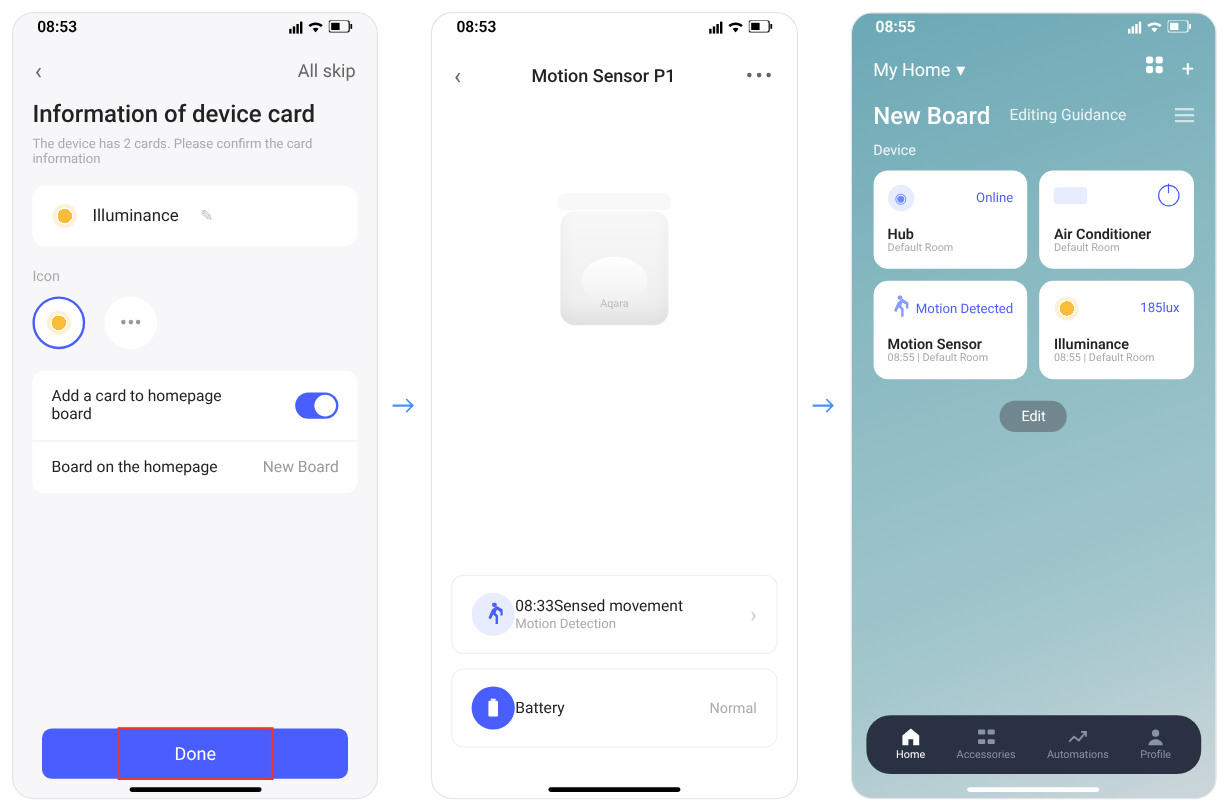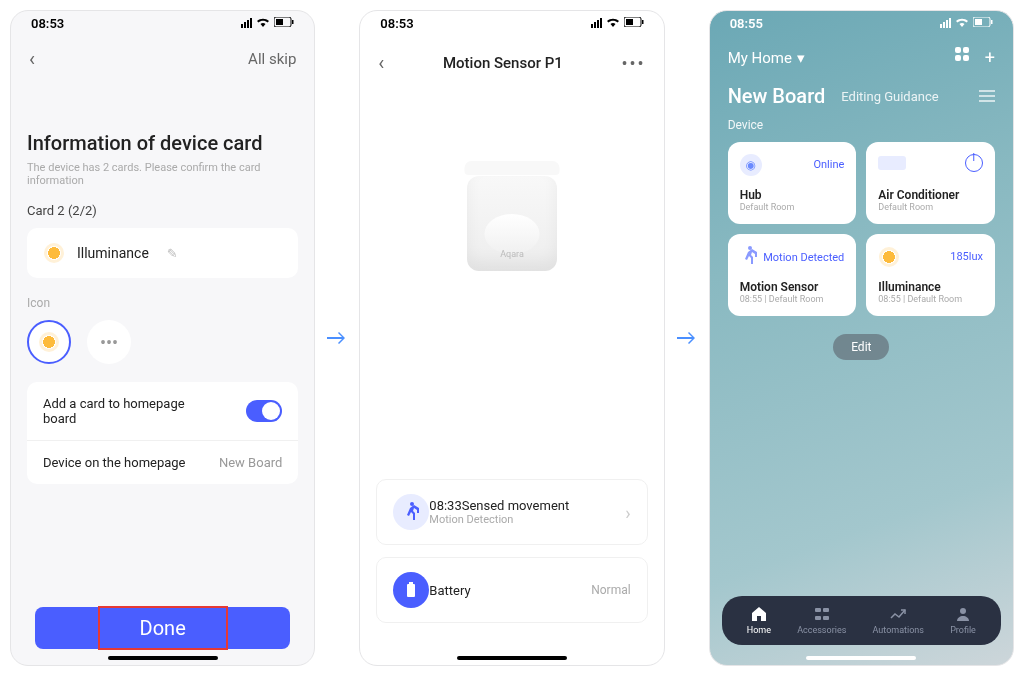--- a/index.html
+++ b/index.html
@@ -81,21 +81,20 @@
       padding: 0 16px;
       flex: 1;
       display: flex;
       flex-direction: column;
     }
     .s1-title {
       font-size: 20px;
       font-weight: 500;
       color: #222;
       margin-bottom: 6px;
-      margin-top: 48px;
     }
     .s1-subtitle {
       font-size: 11px;
       color: #aaa;
       margin-bottom: 16px;
     }
     .card-label {
       font-size: 13px;
       color: #444;
       margin-bottom: 10px;
@@ -203,21 +202,21 @@
       padding: 0 8px 16px;
       position: relative;
     }
     .done-btn {
       width: 100%;
       height: 42px;
       background: #4a5eff;
       color: #fff;
       border: none;
       border-radius: 8px;
-      font-size: 20px;
+      font-size: 15px;
       cursor: pointer;
     }
     .red-highlight {
       position: absolute;
       top: -1px;
       left: 50%;
       transform: translateX(-50%);
       width: 130px;
       height: 44px;
       border: 2px solid #e53935;
@@ -550,21 +549,20 @@
       </span>
     </span>
   </div>
   <div class="navbar">
     <span class="back-chevron">‹</span>
     <span class="nav-action">All skip</span>
   </div>
   <div class="s1-content">
     <div class="s1-title">Information of device card</div>
     <div class="s1-subtitle">The device has 2 cards. Please confirm the card information</div>
-    <div class="card-label">Card 2 (2/2)</div>
     <div class="white-card">
       <div class="illum-row">
         <span class="sun-icon">
             <span class="sun-icon-inner"></span>
           </span>
         <span class="illum-text">Illuminance</span>
         <span class="pencil">✎</span>
       </div>
     </div>
     <div class="section-label">Icon</div>
@@ -577,21 +575,21 @@
       <div class="icon-circle">
         <span class="more-dots">•••</span>
       </div>
     </div>
     <div class="settings-card">
       <div class="settings-row">
         <span class="settings-label">Add a card to homepage board</span>
         <div class="toggle"></div>
       </div>
       <div class="settings-row">
-        <span class="settings-label">Device on the homepage</span>
+        <span class="settings-label">Board on the homepage</span>
         <span class="settings-value">New Board</span>
       </div>
     </div>
     <div class="done-btn-wrap">
       <button class="done-btn">Done</button>
       <div class="red-highlight"></div>
     </div>
   </div>
   <div class="home-indicator"></div>
 </div>

